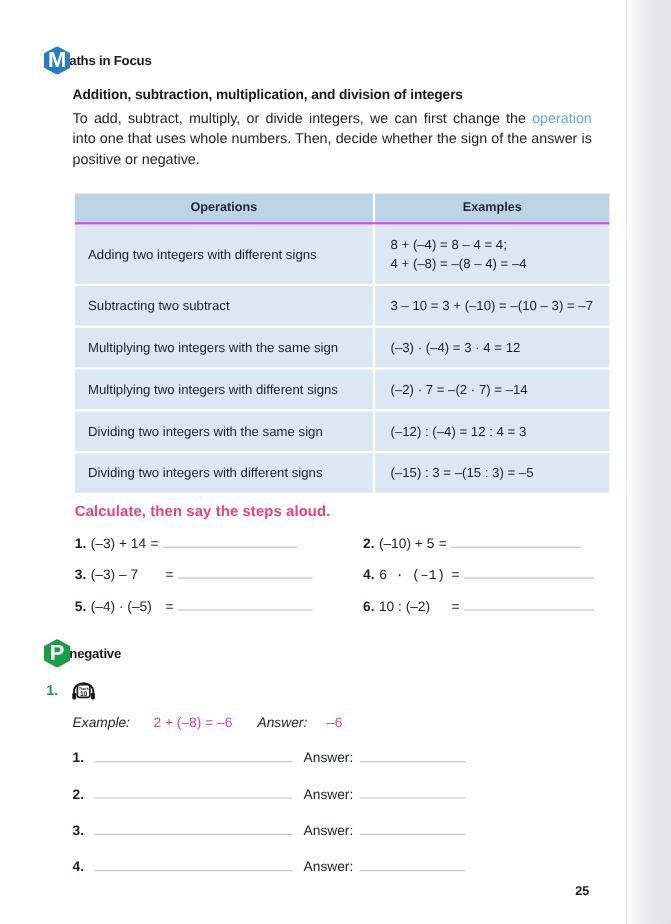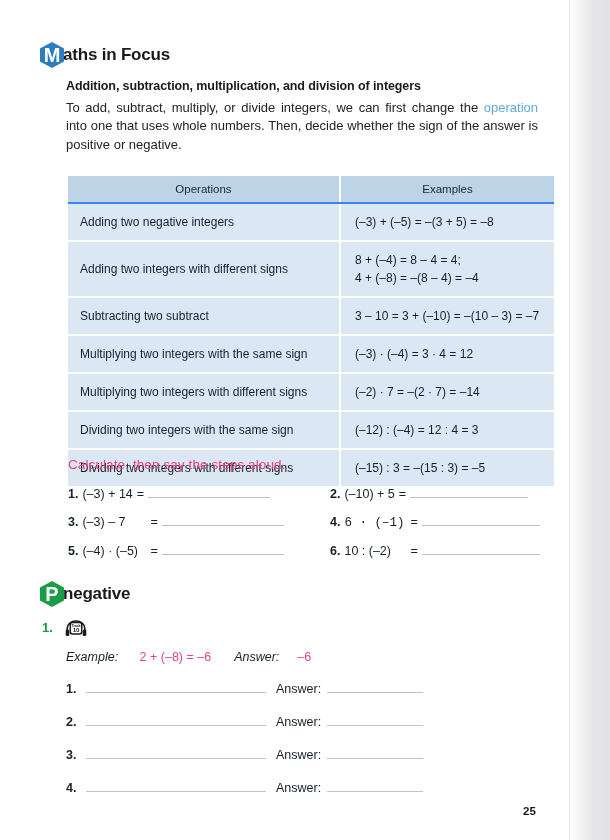--- a/index.html
+++ b/index.html
@@ -67,21 +67,21 @@
   .hex.green .shape { background: #1a9d49; }
   .hex .letter {
     position: relative;
     color: #ffffff;
     font-weight: bold;
     font-size: 20px;
     line-height: 1;
     z-index: 2;
   }
   .sec-title {
-    font-size: 17px;
+    font-size: 12px;
     font-weight: bold;
     color: #1a1a1a;
     letter-spacing: -0.2px;
     margin-left: -1px;
   }
 
   
   .sub-head {
     font-size: 12.5px;
     font-weight: bold;
@@ -99,46 +99,46 @@
   
   table.rules {
     width: 486px;
     border-collapse: collapse;
     table-layout: fixed;
   }
   table.rules th {
     background: #bdd4e7;
     color: #1b2733;
     font-size: 11.5px;
-    font-weight: normal;
+    font-weight: bold;
     padding: 7px 4px;
     text-align: center;
     border-right: 2px solid #ffffff;
-    border-bottom: 2px solid #3b82f6;
+    border-bottom: 2px solid #d946ef;
   }
   table.rules th:last-child { border-right: none; }
   table.rules td {
     background: #dbe8f3;
     color: #16202b;
     font-size: 12px;
     padding: 9px 12px;
     border-right: 2px solid #ffffff;
     border-bottom: 2px solid #ffffff;
     vertical-align: middle;
     line-height: 1.5;
   }
   table.rules td:last-child { border-right: none; }
   table.rules tr:last-child td { border-bottom: none; }
   table.rules td.ex { padding-left: 14px; }
   .ex-line { display: block; white-space: nowrap; }
 
   
   .calc-head {
     font-size: 13.5px;
-    font-weight: normal;
+    font-weight: bold;
     color: #e8417f;
     letter-spacing: 0.1px;
     text-align: center;
   }
 
   
   .ex-grid {
     display: grid;
     grid-template-columns: 262px 1fr;
     row-gap: 14px;
@@ -251,26 +251,20 @@
 
 
     <table class="rules" style="position:absolute; left:68px; top:176px;">
       <thead>
         <tr>
           <th style="width:272px;">Operations</th>
           <th>Examples</th>
         </tr>
       </thead>
       <tbody>
-        <tr>
-          <td>Adding two negative integers</td>
-          <td class="ex">
-            <span class="ex-line">(–3) + (–5) = –(3 + 5) = –8</span>
-          </td>
-        </tr>
         <tr>
           <td>Adding two integers with different signs</td>
           <td class="ex">
             <span class="ex-line">8 + (–4) = 8 – 4 = 4;</span>
             <span class="ex-line">4 + (–8) = –(8 – 4) = –4</span>
           </td>
         </tr>
         <tr>
           <td>Subtracting two subtract</td>
           <td class="ex">

